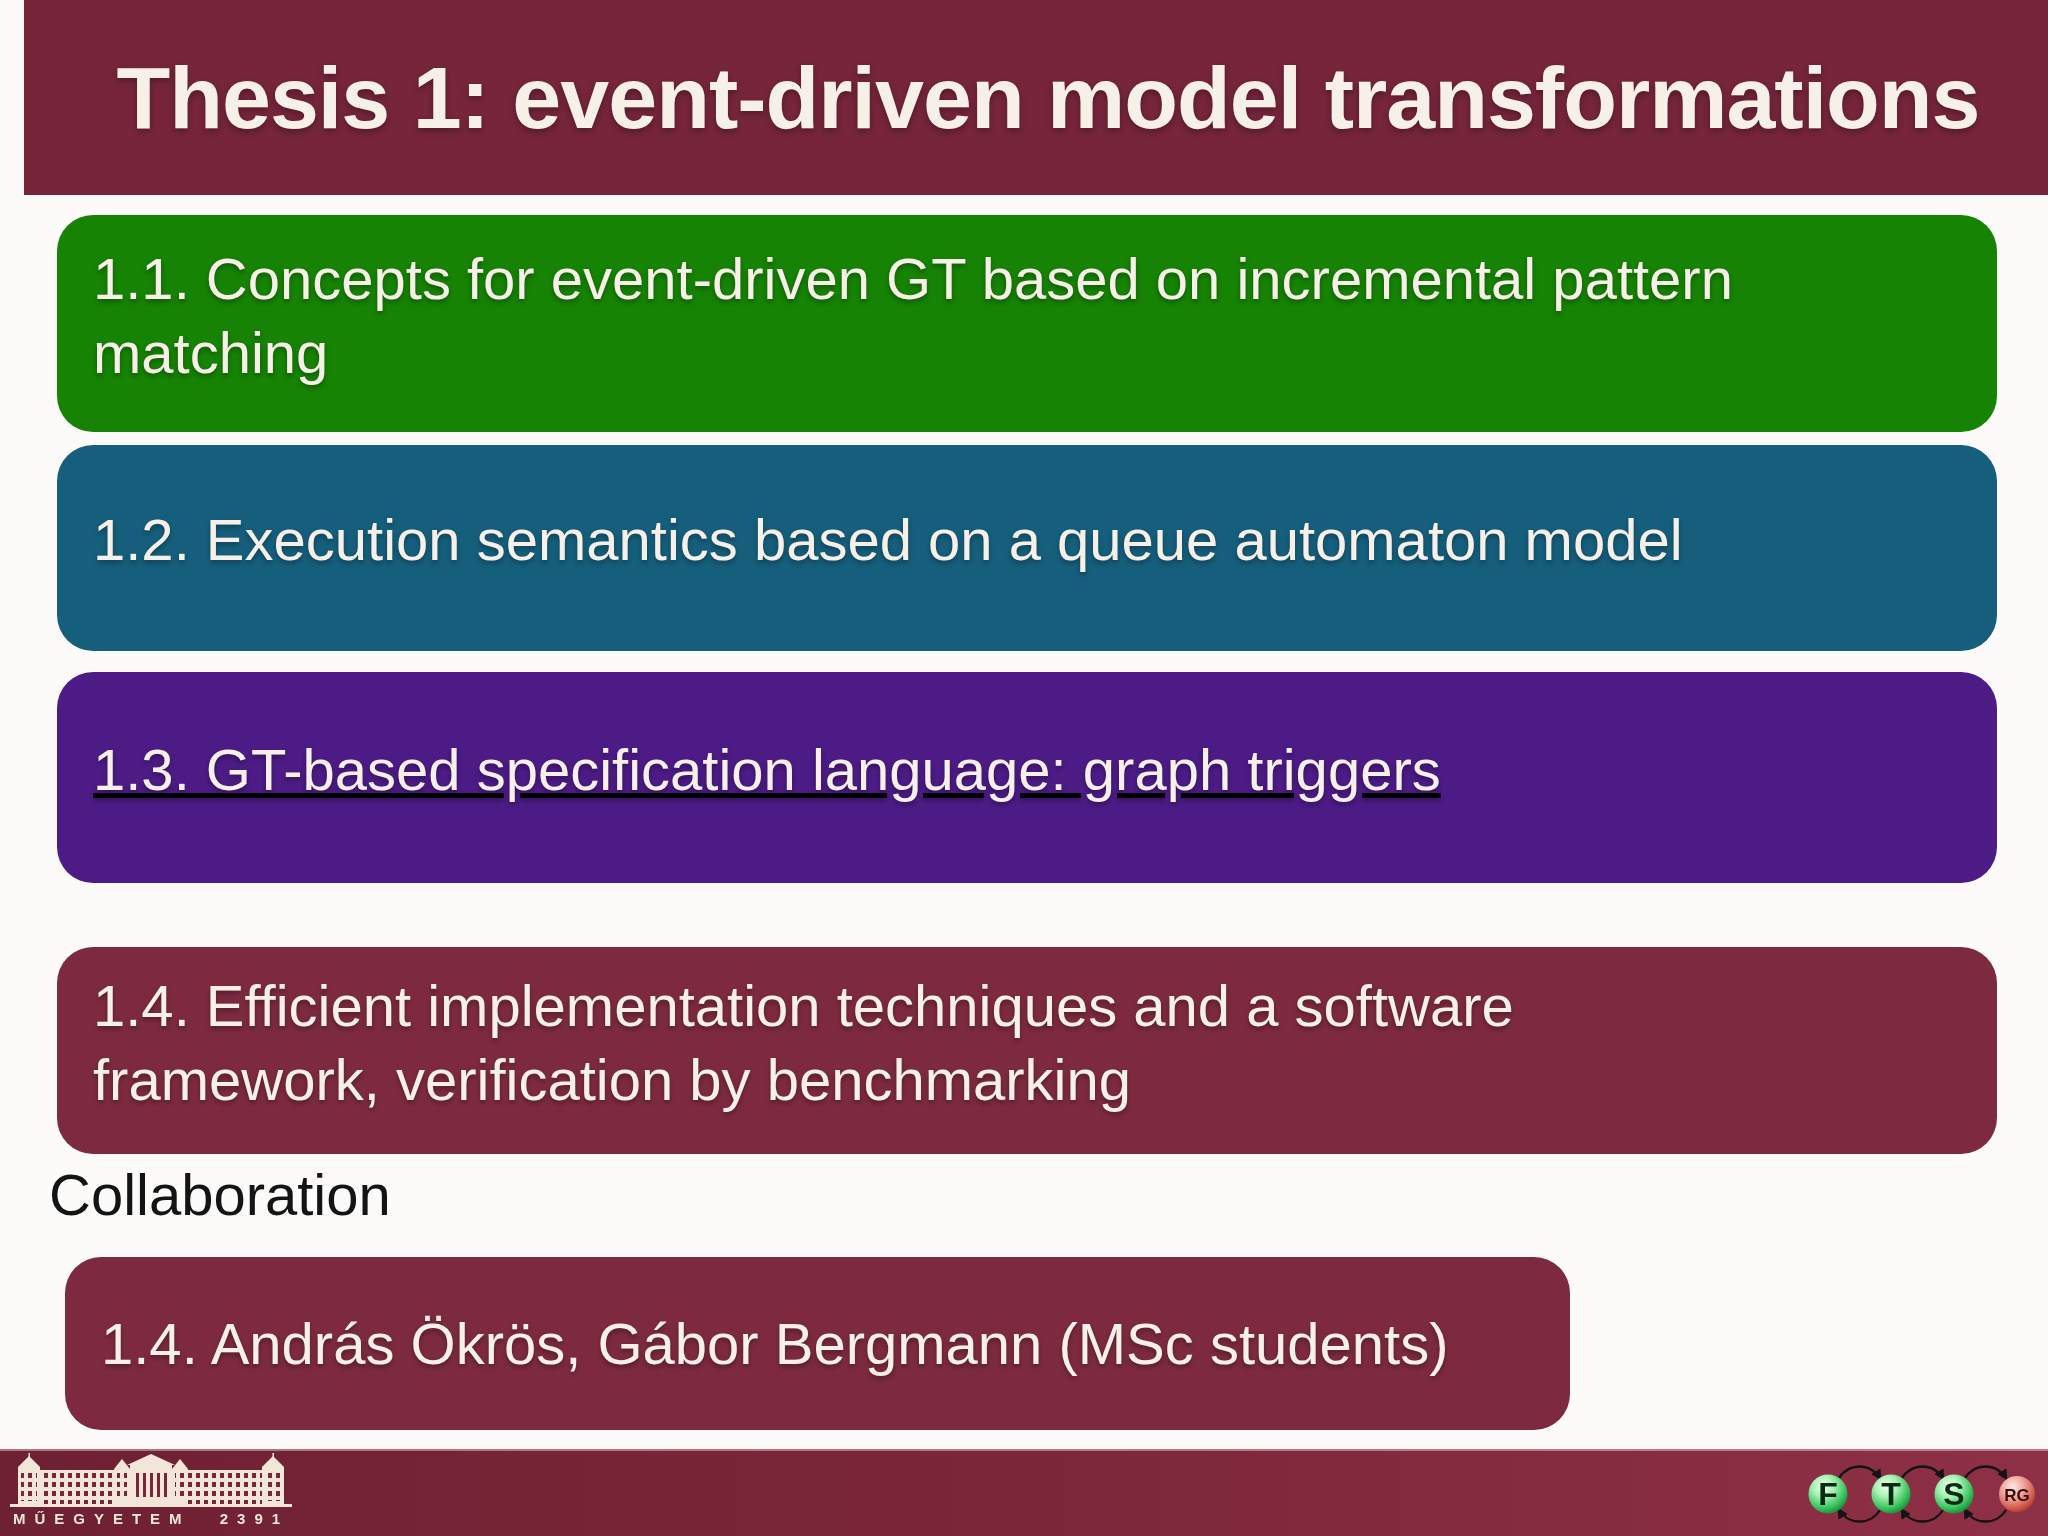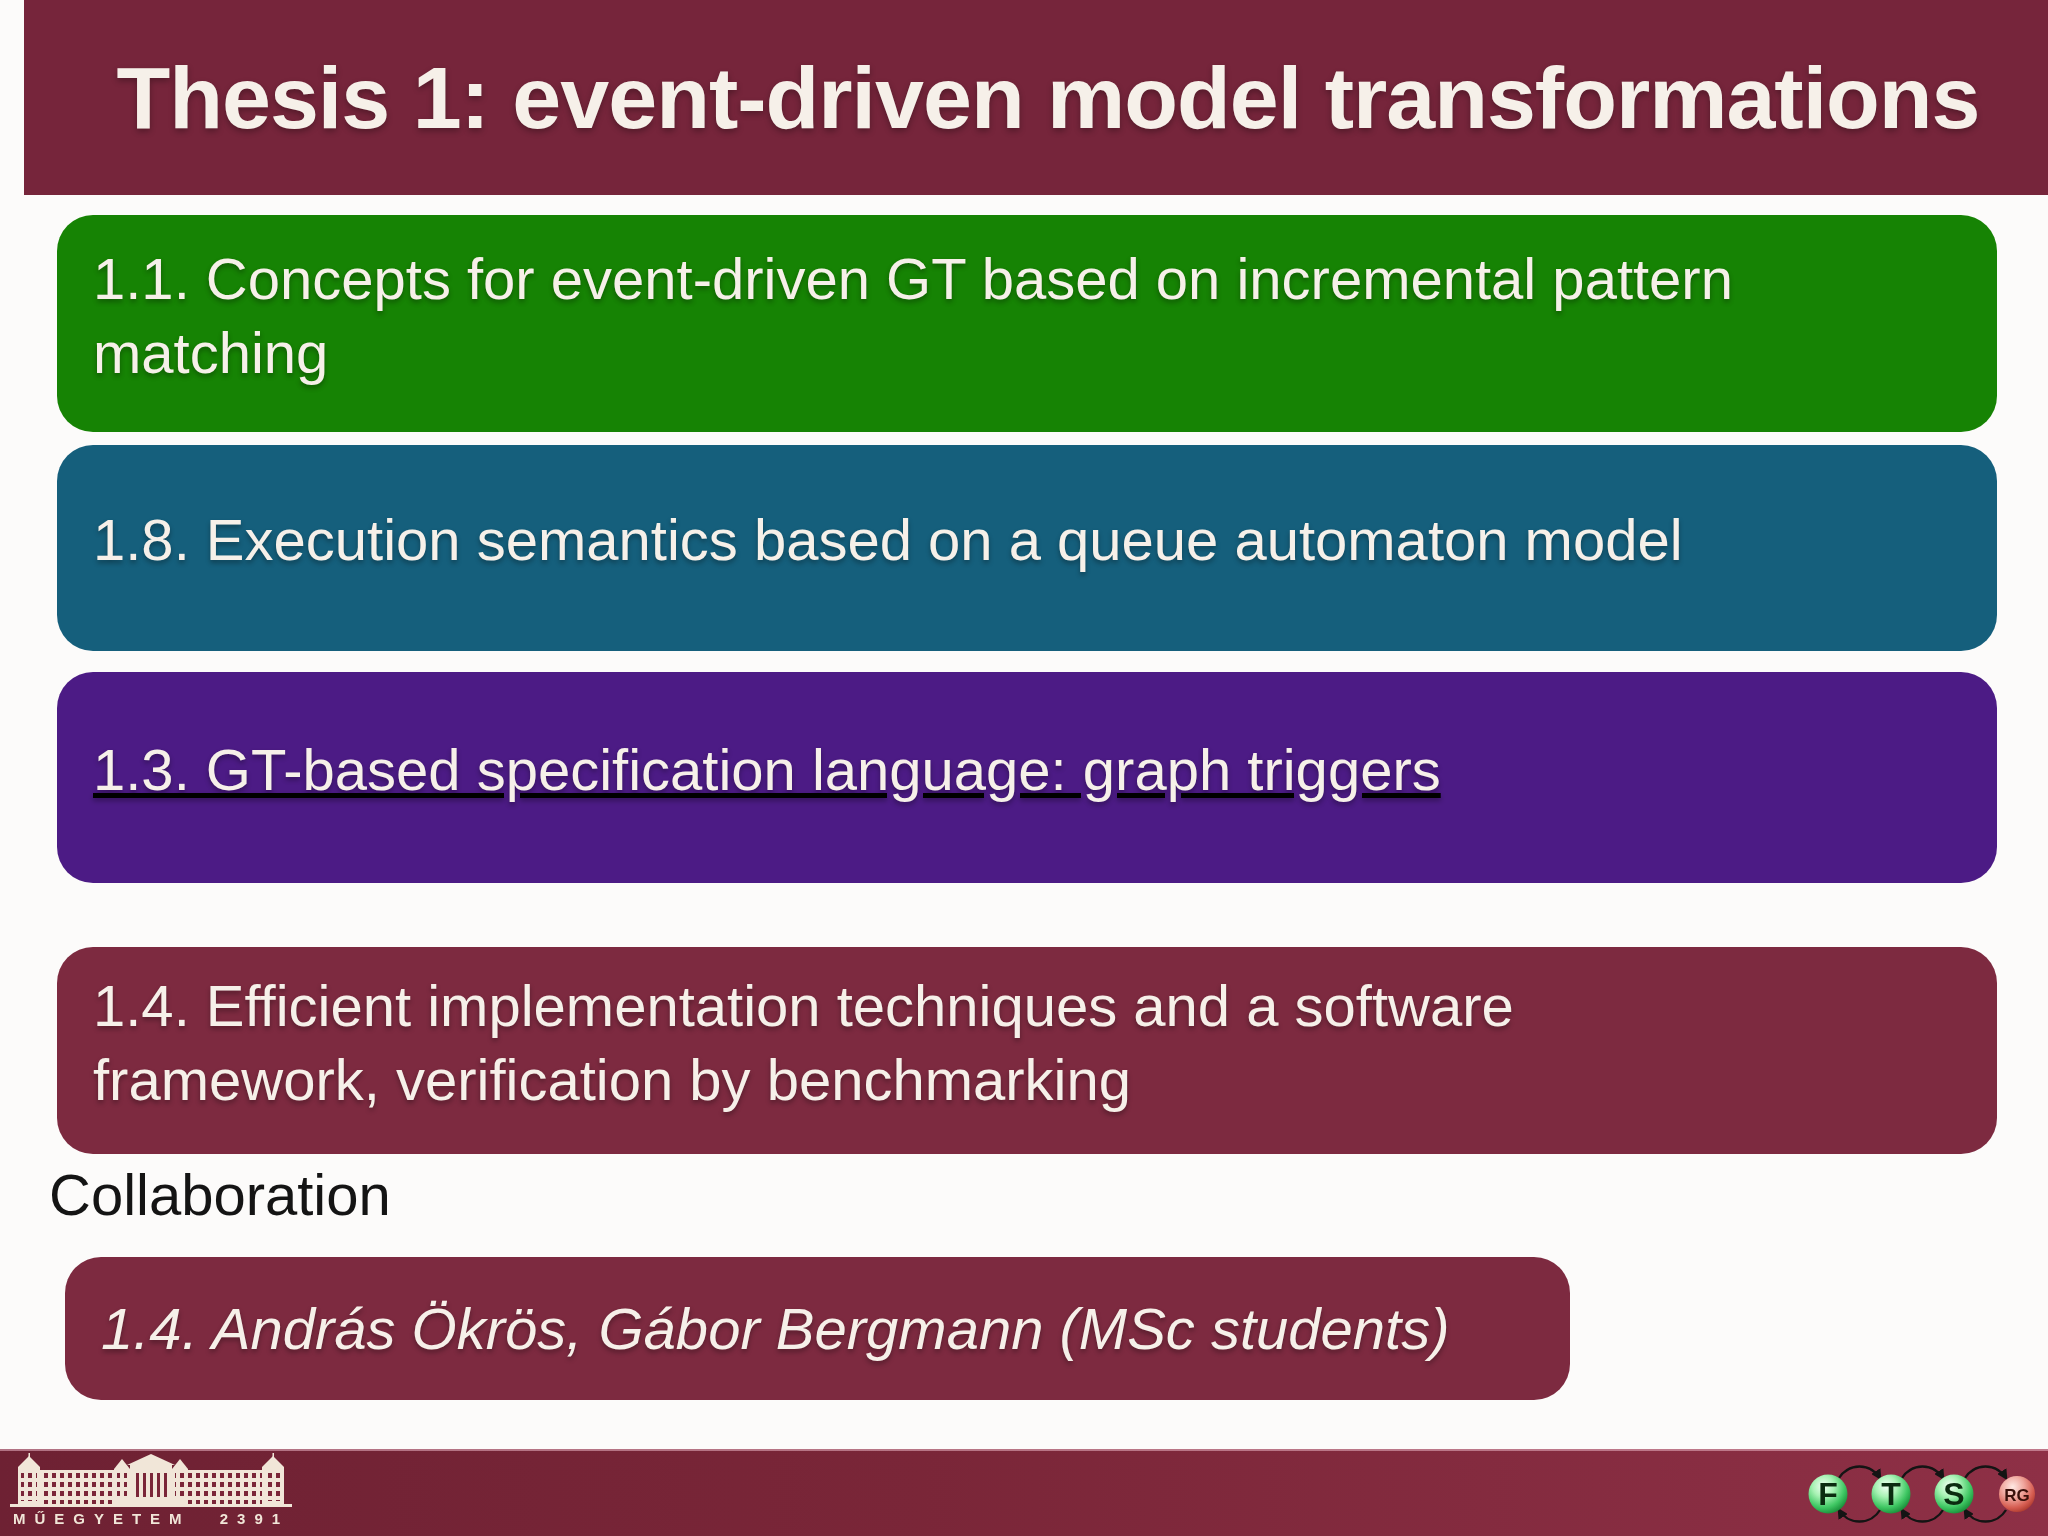--- a/index.html
+++ b/index.html
@@ -57,27 +57,26 @@
   .collab-heading {
     position: absolute;
     left: 49px; top: 1158px;
     font-size: 58px;
     line-height: 74px;
     color: #141414;
   }
   .collab-box {
     position: absolute;
     left: 65px; top: 1257px;
-    width: 1505px; height: 143px;
+    width: 1505px; height: 173px;
     background: #7D2A40;
     border-radius: 36px;
     display: flex; align-items: center;
     box-sizing: border-box;
     padding: 0 40px 0 36px;
-    font-style: italic;
   }
   .collab-box .box-label {
     font-size: 58px;
     color: #F6F0E9;
     white-space: nowrap;
     text-shadow: 0 3px 5px rgba(0,0,0,0.32);
   }
 
   
   .footer-bar {
@@ -120,21 +119,21 @@
   <header class="title-bar">
     <h1>Thesis 1: event-driven model transformations</h1>
   </header>
 
   <div class="tbox box-1">
     <span class="box-label">1.1. Concepts for event-driven GT based on incremental pattern
 matching</span>
   </div>
 
   <div class="tbox box-2">
-    <span class="box-label">1.8. Execution semantics based on a queue automaton model</span>
+    <span class="box-label">1.2. Execution semantics based on a queue automaton model</span>
   </div>
 
   <div class="tbox box-3">
     <span class="box-label">1.3. GT-based specification language: graph triggers</span>
   </div>
 
   <div class="tbox box-4">
     <span class="box-label">1.4. Efficient implementation techniques and a software
 framework, verification by benchmarking</span>
   </div>

